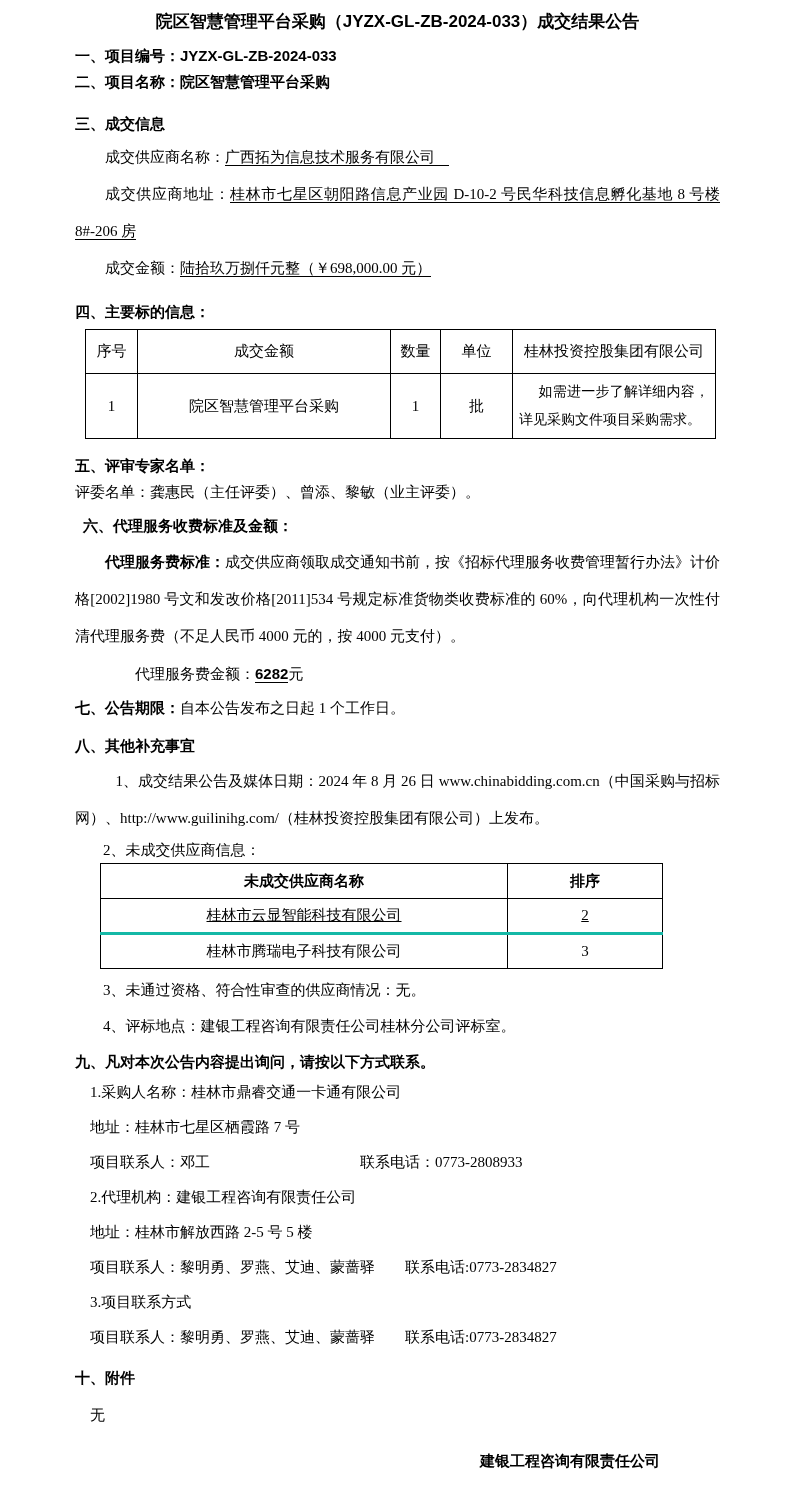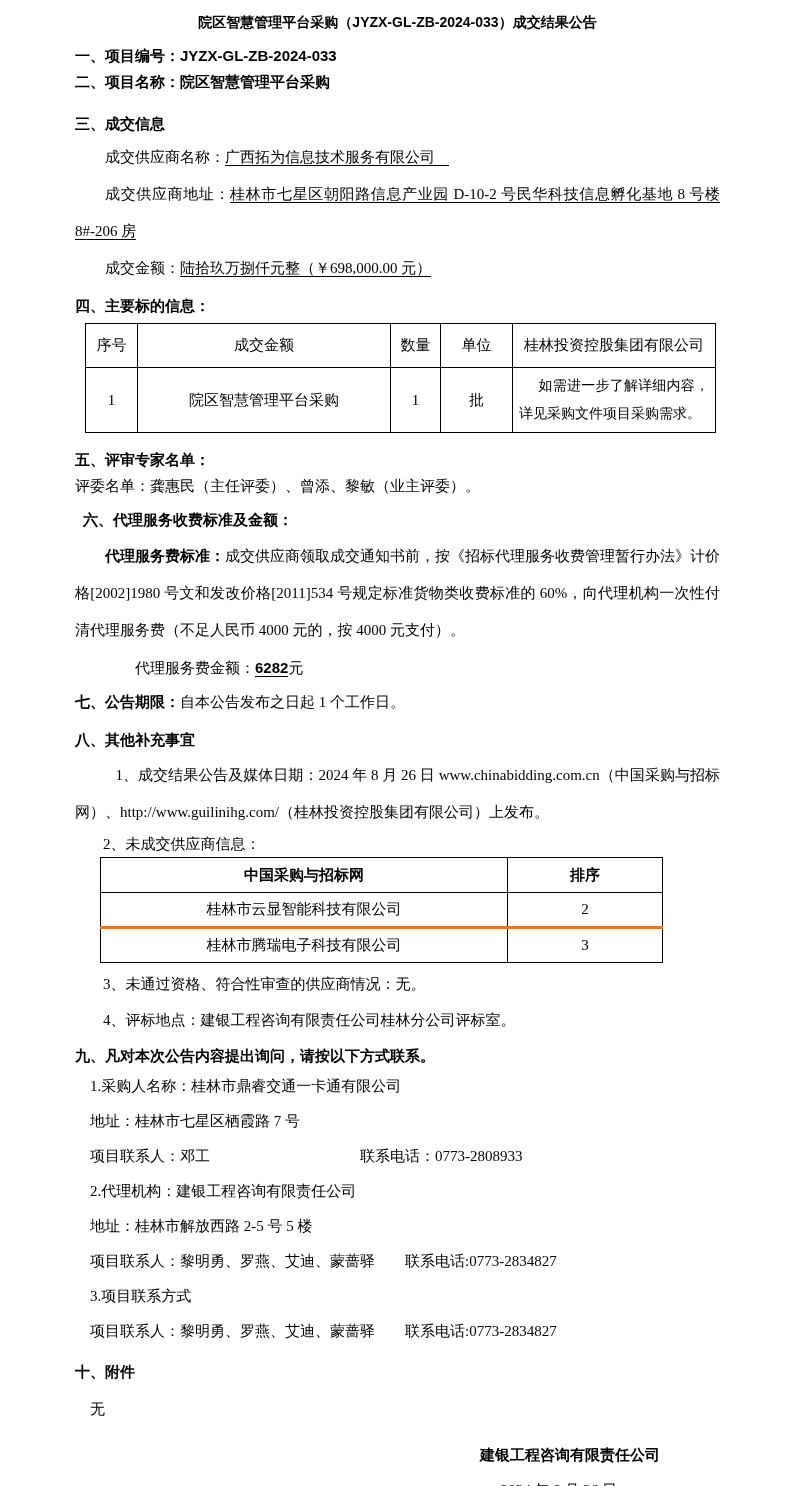--- a/index.html
+++ b/index.html
@@ -12,21 +12,21 @@
     height: 1486px;
     overflow: hidden;
     color: #000000;
     font-family: "Liberation Serif", "DejaVu Serif", serif;
     font-size: 15px;
   }
   .page { padding: 9px 73px 0 75px; }
   p { margin: 0; }
 
   .title {
-    font-size: 14px;
+    font-size: 17px;
     font-weight: bold;
     text-align: center;
     line-height: 26px;
     font-family: "Liberation Sans", "DejaVu Sans", sans-serif;
     margin: 0;
   }
   .hd {
     line-height: 26px;
     font-weight: bold;
     font-family: "Liberation Sans", "DejaVu Sans", sans-serif;
@@ -37,21 +37,21 @@
   }
   .ln  { line-height: 37px; }
   .bold{ font-weight: bold; font-family: "Liberation Sans", "DejaVu Sans", sans-serif; }
   .u   { border-bottom: 1px solid #000; padding-bottom: 0; }
   .u-trail { padding-right: 14px; }
 
   .s1 { margin-top: 8px; }
   .s3 { margin-top: 16px; }
   .v-first { margin-top: 2px; }
   .val-line { text-indent: 2em; text-align: justify; overflow-wrap: break-word; }
-  .s4 { margin-top: 6px; }
+  .s4 { margin-top: 12px; }
 
   table { border-collapse: collapse; table-layout: fixed; }
   th, td { border: 1px solid #000; text-align: center; vertical-align: middle; padding: 2px; }
 
   .t1 { width: 630px; margin: 4px 0 0 10px; }
   .t1 th { font-weight: normal; height: 39px; }
   .t1 td { height: 60px; }
   .t1 .req { text-align: justify; padding: 2px 6px; }
   .t1 .req p { text-indent: 1.4em; line-height: 28px; font-size: 14px; }
 
@@ -61,21 +61,21 @@
   .fee-para { margin-top: 4px; line-height: 37px; text-indent: 2em; text-align: justify; overflow-wrap: break-word; }
   .fee-amount { line-height: 37px; padding-left: 60px; }
   .s7 { margin-top: 2px; }
   .s8 { margin-top: 12px; }
   .p1 { margin-top: 4px; line-height: 37px; text-indent: 2.7em; text-align: justify; overflow-wrap: break-word; }
   .p2 { line-height: 26px; padding-left: 28px; }
 
   .t2 { width: 562px; margin-left: 25px; }
   .t2 th { height: 30px; }
   .t2 td { height: 29px; }
-  .t2 .thick td { border-bottom: 3px solid #f97316; }
+  .t2 .thick td { border-bottom: 3px solid #14b8a6; text-decoration: underline; }
 
   .p3 { margin-top: 6px; line-height: 30px; padding-left: 28px; }
   .p4 { margin-top: 6px; line-height: 30px; padding-left: 28px; }
   .s9 { margin-top: 8px; }
   .contact { line-height: 35px; padding-left: 15px; }
   .contact .pair-gap { display: inline-block; width: 270px; }
   .contact .gap-sm { margin-left: 30px; }
   .s10 { margin-top: 10px; }
   .none-line { margin-top: 6px; line-height: 37px; padding-left: 15px; }
 
@@ -150,21 +150,21 @@
 
   <p class="p2">2、未成交供应商信息：</p>
 
   <table class="t2">
     <colgroup>
       <col style="width:407px">
         <col style="width:155px">
     </colgroup>
     <tbody>
         <tr>
-      <th>中国采购与招标网</th>
+      <th>未成交供应商名称</th>
       <th>排序</th>
     </tr>
     <tr class="thick">
       <td>桂林市云显智能科技有限公司</td>
       <td>2</td>
     </tr>
     <tr>
       <td>桂林市腾瑞电子科技有限公司</td>
       <td>3</td>
     </tr>

